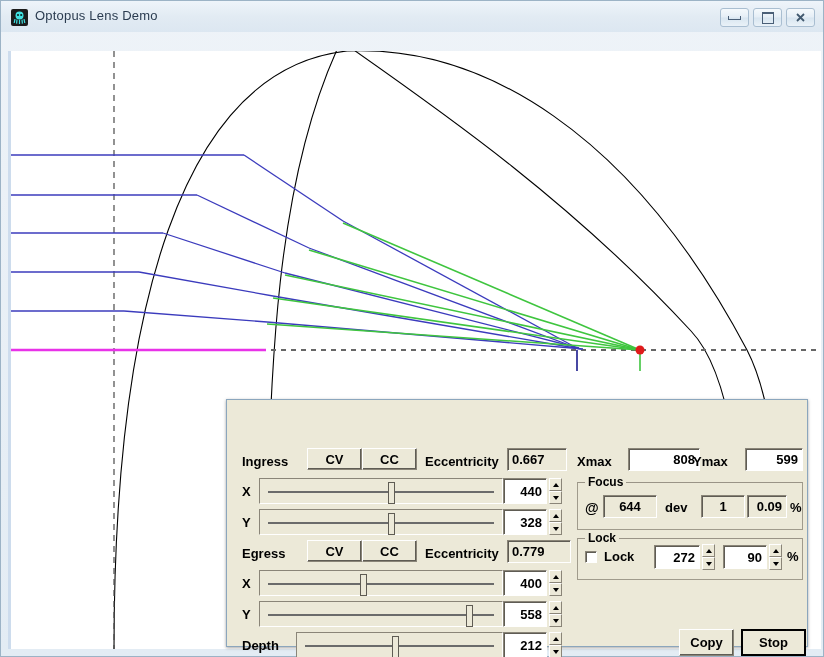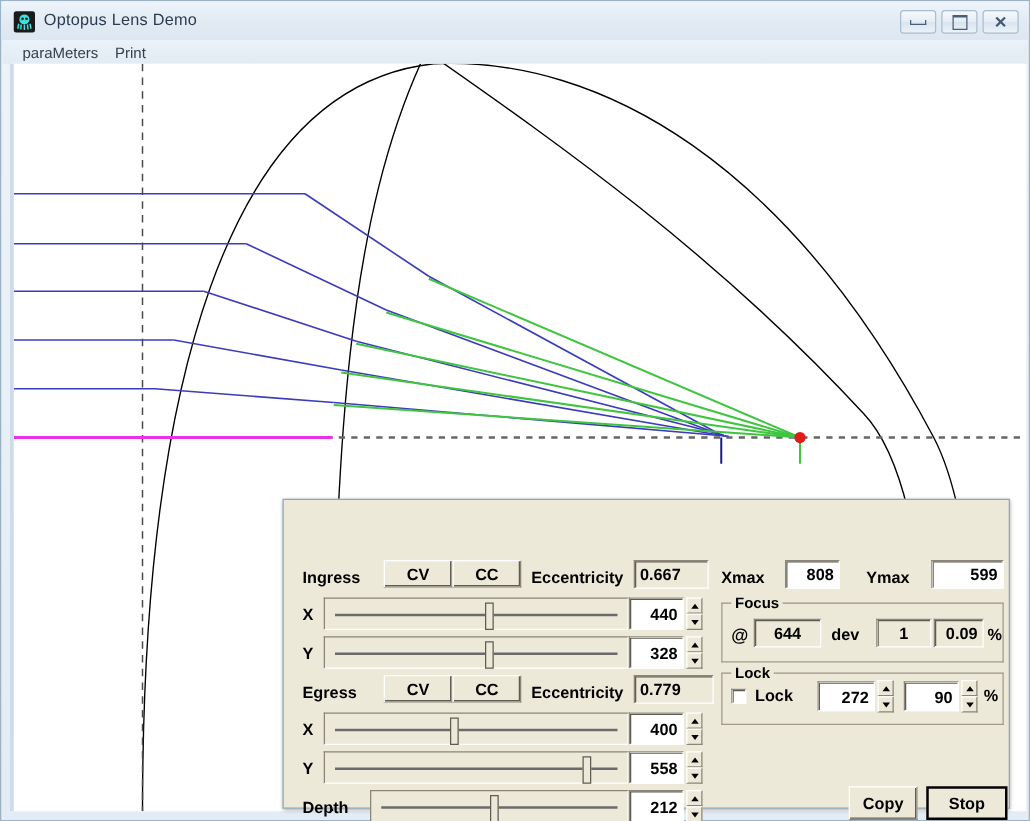--- a/index.html
+++ b/index.html
@@ -199,24 +199,20 @@
           <i class="wc-max"></i>
         </div>
       <div class="winbtn">
         <svg width="11" height="11" viewBox="0 0 11 11">
           <path d="M2,2 L9,9 M9,2 L2,9" stroke="#42596f" stroke-width="1.8" fill="none"></path>
         </svg>
       </div>
     </div>
   </div>
 
-  <div id="menu-bar">
-    <div class="menu-item" id="menu-parameters">paraMeters</div>
-    <div class="menu-item" id="menu-print">Print</div>
-  </div>
 
   <div id="canvas-area">
     <svg width="810" height="598" viewBox="0 0 810 598">
 
       <path d="M 103 598 C 103 260, 170 18, 336 0" stroke="#000" stroke-width="1.1" fill="none"></path>
       <path d="M 336 0 C 470 -6, 620 80, 736 299 C 760 345, 772 430, 776 598" stroke="#000" stroke-width="1.1" fill="none"></path>
 
       <path d="M 255 598 C 255 300, 268 120, 330 -10" stroke="#000" stroke-width="1.1" fill="none"></path>
       <path d="M 330 -10 C 430 60, 560 150, 680 280 C 718 320, 734 420, 736 598" stroke="#000" stroke-width="1.1" fill="none"></path>
 
@@ -264,21 +260,21 @@
 
     <div id="dlg-body">
 
       <div class="lbl" style="left:13px;top:28px;">Ingress</div>
       <div class="btn3d" style="left:78px;top:22px;width:55px;height:22px;">CV</div>
       <div class="btn3d" style="left:133px;top:22px;width:55px;height:22px;">CC</div>
       <div class="lbl" style="left:196px;top:28px;">Eccentricity</div>
       <div class="field ro left" style="left:278px;top:22px;width:60px;height:23px;">0.667</div>
 
       <div class="lbl" style="left:348px;top:28px;">Xmax</div>
-      <div class="field right" style="left:399px;top:22px;width:44px;height:23px;">808</div>
+      <div class="field right" style="left:399px;top:22px;width:72px;height:23px;">808</div>
       <div class="lbl" style="left:464px;top:28px;">Ymax</div>
       <div class="field right" style="left:516px;top:22px;width:58px;height:23px;">599</div>
 
       <div class="lbl" style="left:13px;top:58px;">X</div>
       <div class="slider" style="left:30px;top:52px;width:244px;">
         <div class="track"></div>
         <div class="thumb" style="left:128px;"></div>
       </div>
       <div class="field right" style="left:274px;top:52px;width:44px;height:26px;">440</div>
       <div class="spin" style="left:320px;top:52px;">

